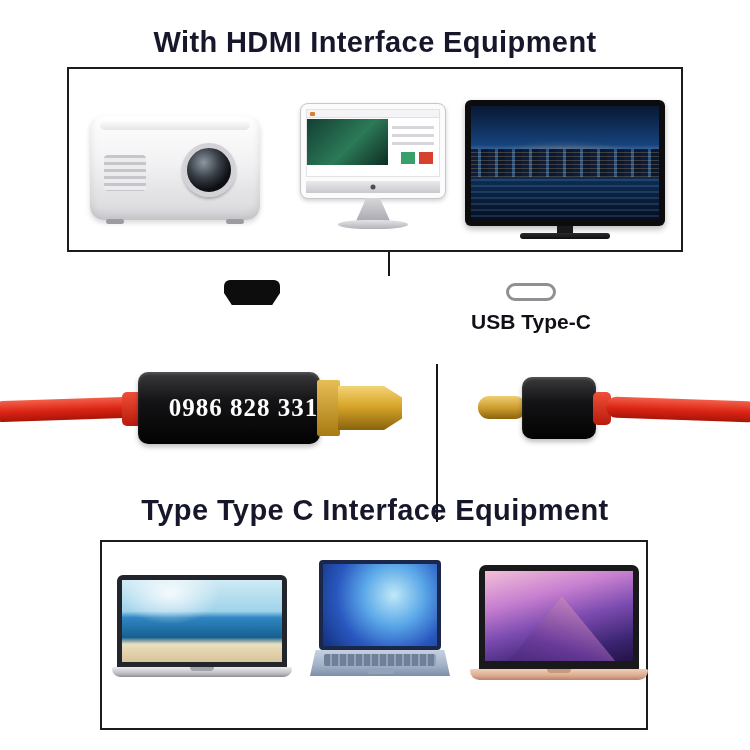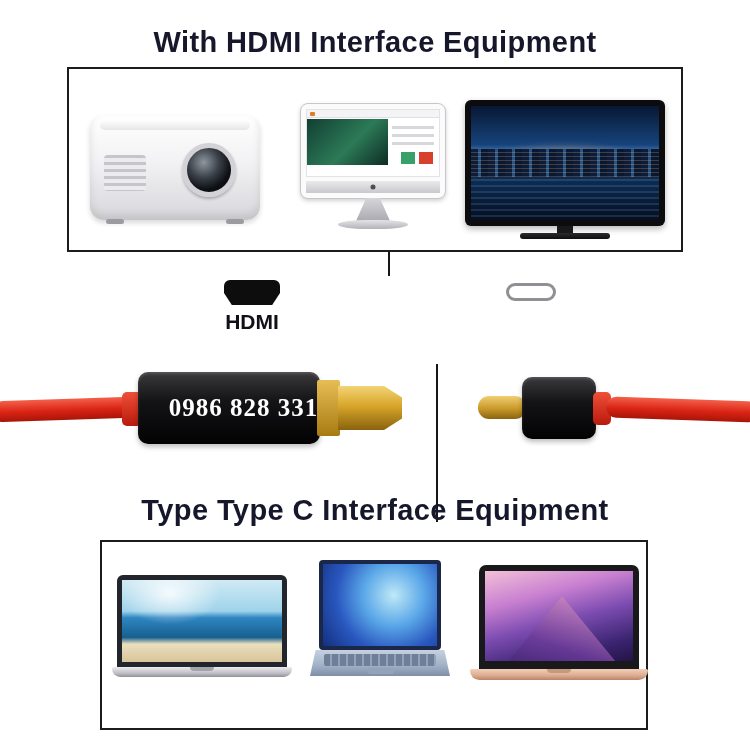--- a/index.html
+++ b/index.html
@@ -227,23 +227,23 @@
       </div>
     </div>
     <div class="tv-neck"></div>
     <div class="tv-base"></div>
   </div>
 
   <div id="vline-top" class="vline"></div>
   <div id="vline-bottom" class="vline"></div>
 
   <div id="hdmi-icon" class="abs"></div>
-  <div id="hdmi-label" class="abs">HDMI</div>
 
   <div id="usbc-icon" class="abs"></div>
+  <div id="usbc-label" class="abs">USB Type-C</div>
 
   <div id="cable-left" class="cable"></div>
   <div id="collar-left" class="collar"></div>
   <div id="housing-left" class="housing">
     <span id="cable-number">0986 828 331</span>
   </div>
   <div id="hdmi-step" class="abs"></div>
   <div id="hdmi-tip" class="abs"></div>
 
   <div id="usbc-tip" class="abs"></div>

